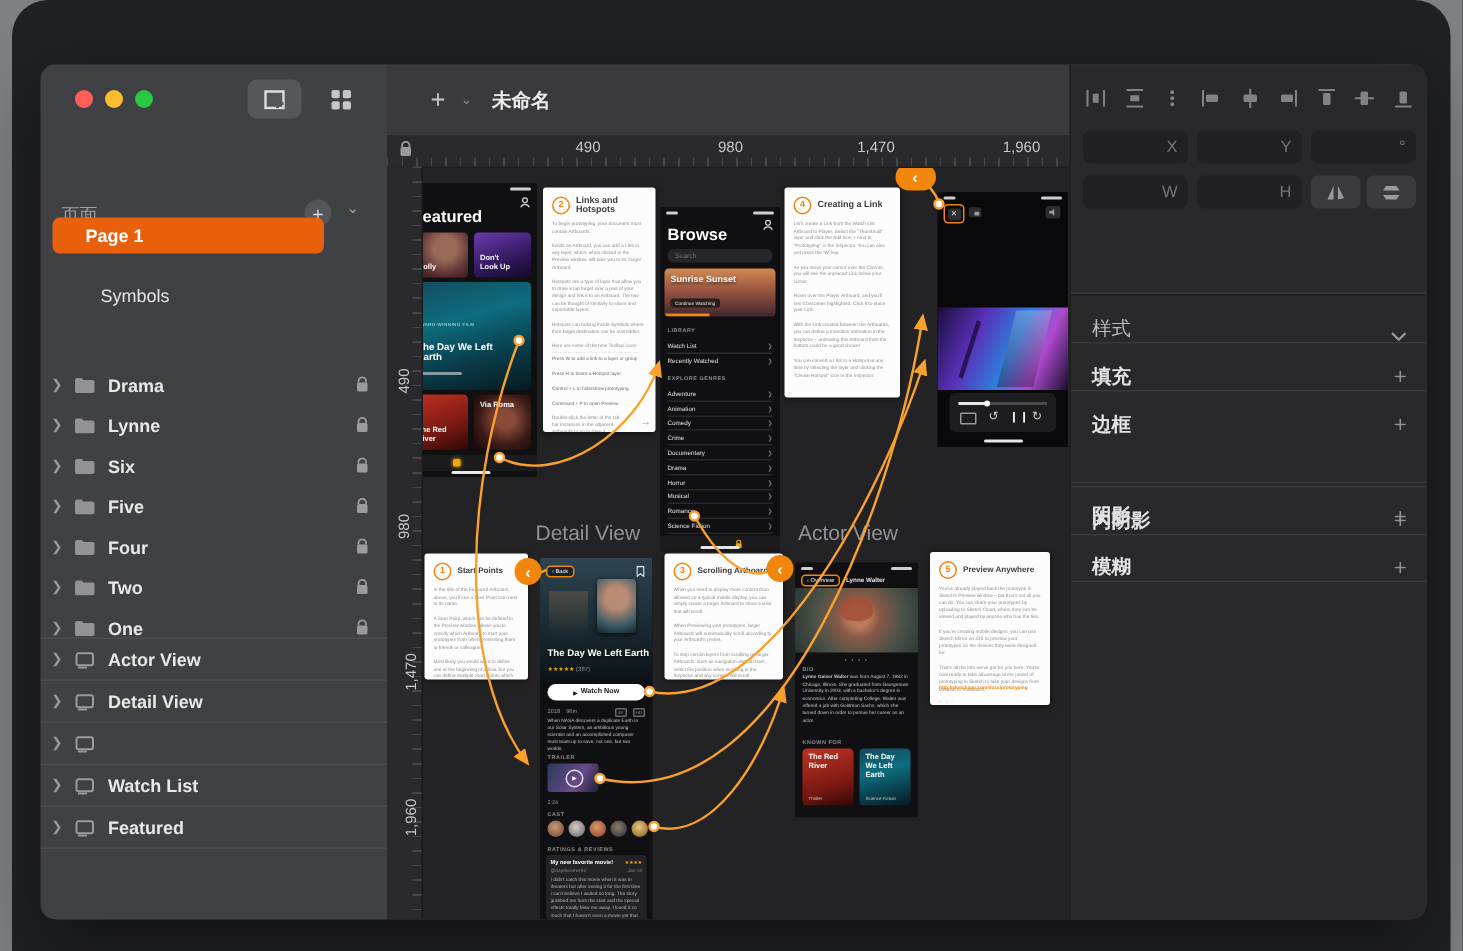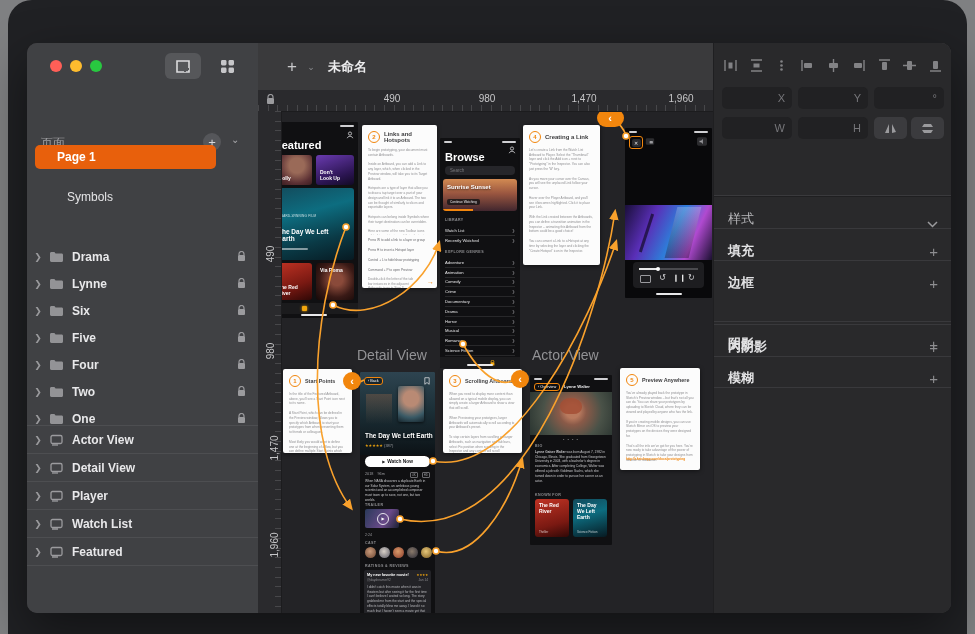--- a/index.html
+++ b/index.html
@@ -201,21 +201,20 @@
           <path d="M3 11h6" stroke="#9b9b9e" stroke-width="1.3"></path>
         </svg>
         <span class="lbl">Detail View</span>
       </div>
     <div class="abs srow arow" style="top:438px">
         <span class="chev">❯</span>
         <svg width="15" height="12" viewBox="0 0 15 12">
           <rect x="2" y="1.5" width="11" height="8" rx="1.5" fill="none" stroke="#9b9b9e" stroke-width="1.3"></rect>
           <path d="M3 11h6" stroke="#9b9b9e" stroke-width="1.3"></path>
         </svg>
-        <span class="lbl">Player</span>
       </div>
     <div class="abs srow arow" style="top:466px">
         <span class="chev">❯</span>
         <svg width="15" height="12" viewBox="0 0 15 12">
           <rect x="2" y="1.5" width="11" height="8" rx="1.5" fill="none" stroke="#9b9b9e" stroke-width="1.3"></rect>
           <path d="M3 11h6" stroke="#9b9b9e" stroke-width="1.3"></path>
         </svg>
         <span class="lbl">Watch List</span>
       </div>
     <div class="abs srow arow" style="top:494px;border-bottom:1px solid rgba(255,255,255,.07);">

